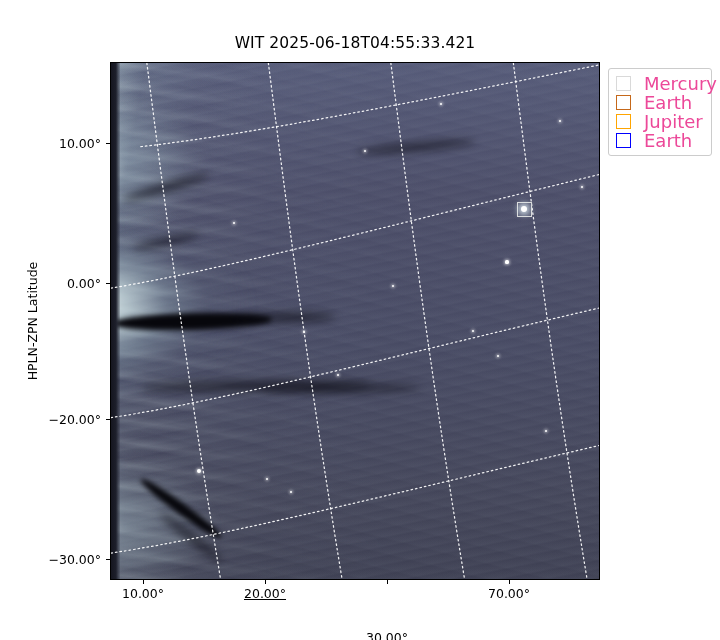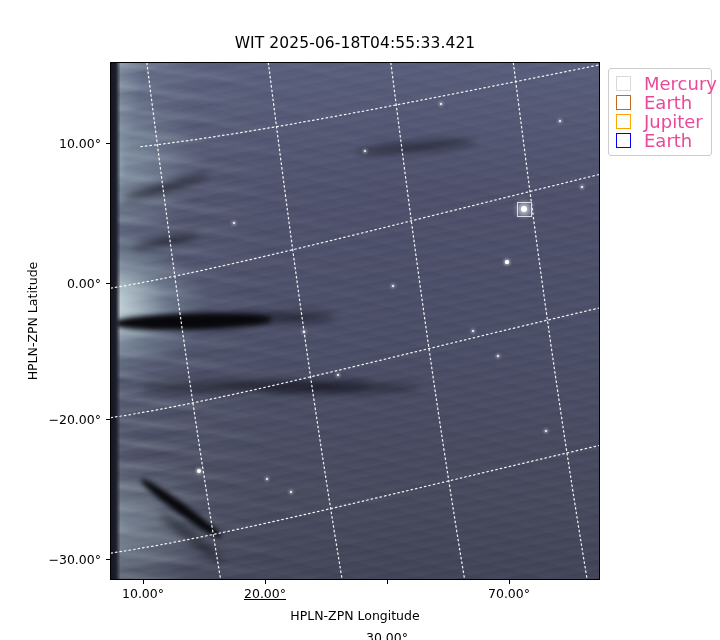--- a/index.html
+++ b/index.html
@@ -367,21 +367,20 @@
       <div class="tick-y" style="top: 143px;"></div>
       <div class="ticklabel-y" style="top: 143px;">10.00°</div>
       <div class="tick-y" style="top: 283px;"></div>
       <div class="ticklabel-y" style="top: 283px;">0.00°</div>
       <div class="tick-y" style="top: 419px;"></div>
       <div class="ticklabel-y" style="top: 419px;">−20.00°</div>
       <div class="tick-y" style="top: 559px;"></div>
       <div class="ticklabel-y" style="top: 559px;">−30.00°</div>
     </div>
 
-  <div id="xlabel">HPLN-ZPN Longitude</div>
   <div id="ylabel">HPLN-ZPN Latitude</div>
 
   <div id="legend">
       <div class="legend-row">
         <span class="legend-swatch" style="border-color: rgb(217, 217, 217);"></span>
         <span class="legend-text">Mercury</span>
       </div>
       <div class="legend-row">
         <span class="legend-swatch" style="border-color: rgb(197, 104, 26);"></span>
         <span class="legend-text">Earth</span>

